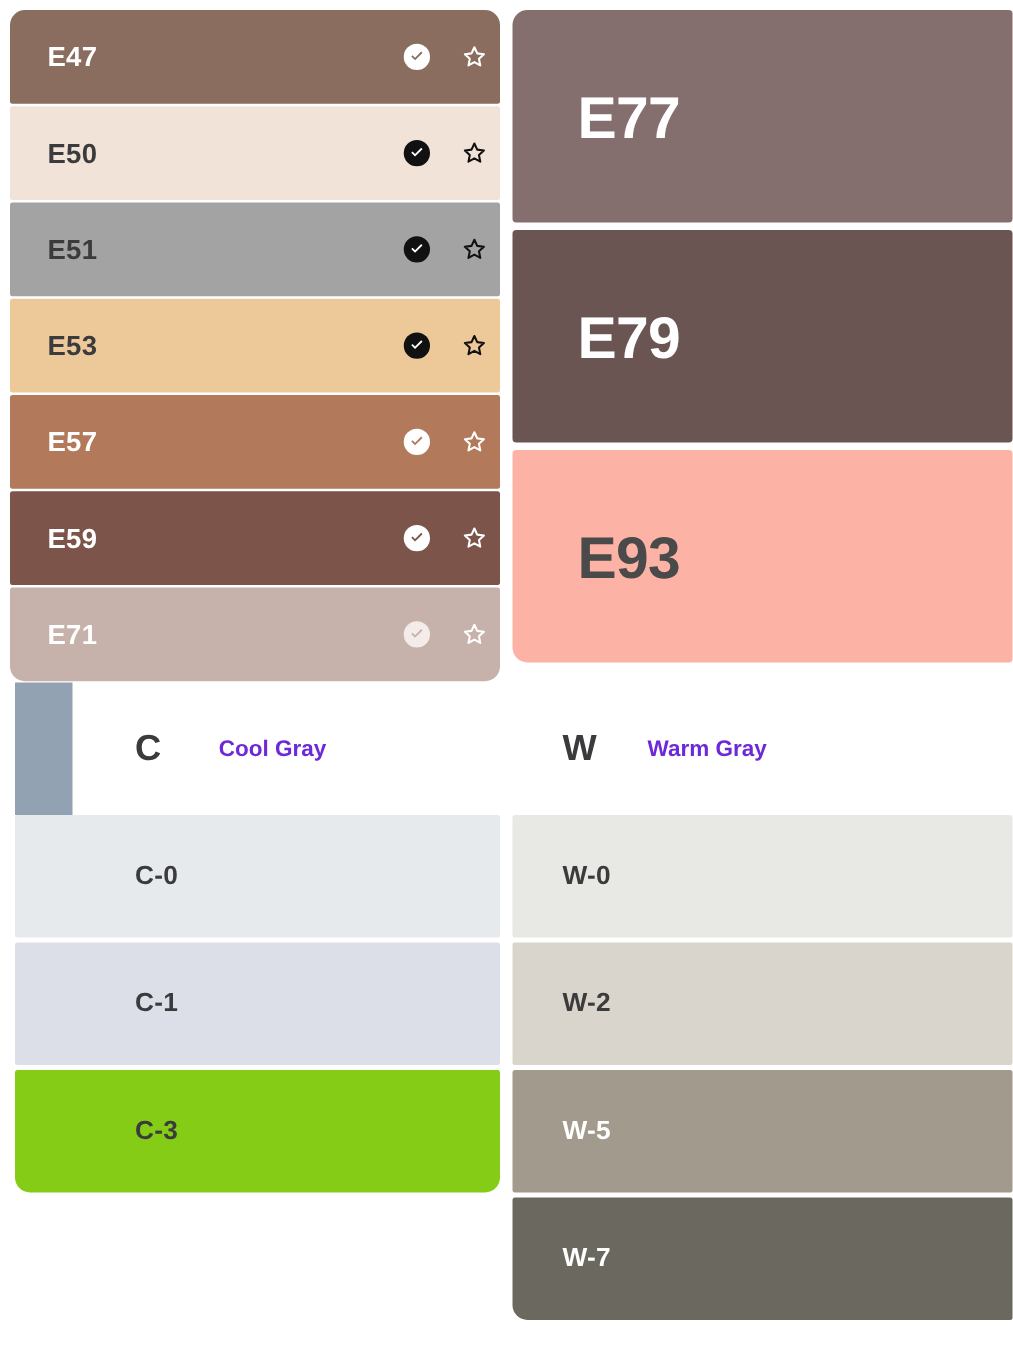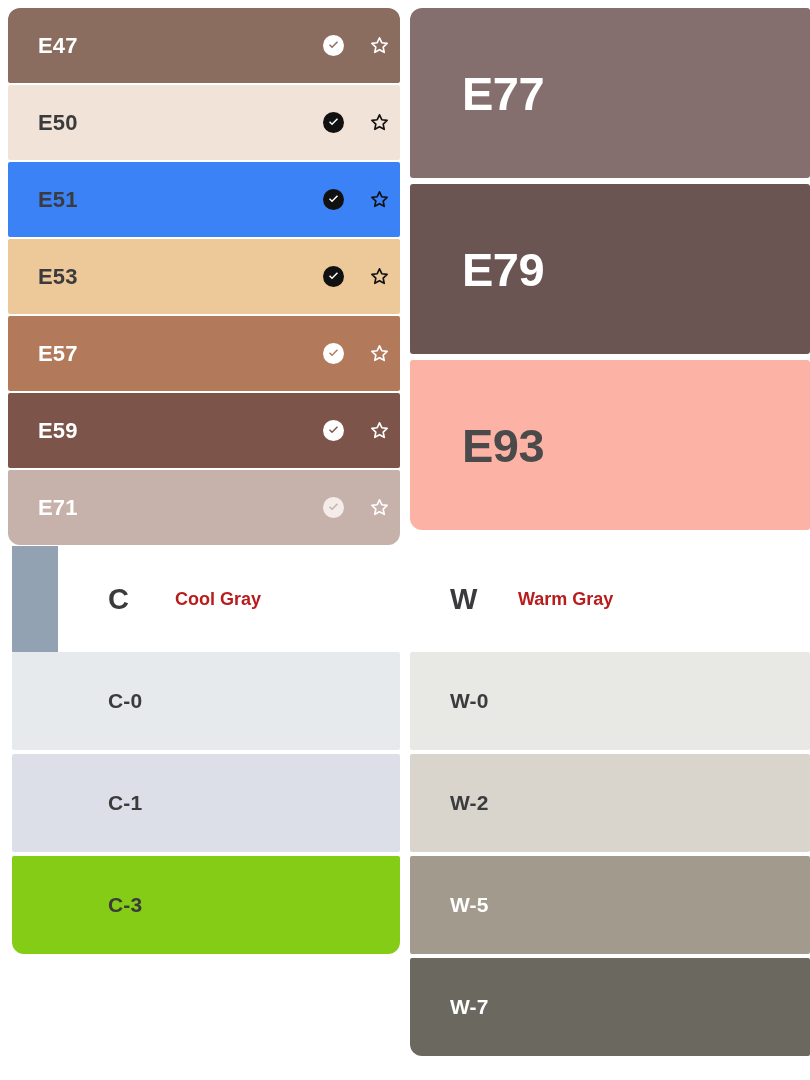--- a/index.html
+++ b/index.html
@@ -137,21 +137,21 @@
     font-size: 29px;
     font-weight: bold;
     color: #3b3b3d;
   }
   #family-cool .family-initial { left: 96px; }
   #family-warm .family-initial { left: 40px; }
   .family-name {
     position: absolute;
     font-size: 18px;
     font-weight: bold;
-    color: #b91c1c;
+    color: #6d28d9;
   }
   #family-cool .family-name { left: 163px; }
   #family-warm .family-name { left: 108px; }
 
   .family-swatches {
     display: flex;
     flex-direction: column;
     gap: 4px;
   }
   .gray-swatch {
@@ -206,21 +206,21 @@
               <path d="M20.3 6.1 9.3 17.1l-5.6-5.6 1.9-1.9 3.7 3.7 9.1-9.1z" fill="#ffffff"></path>
             </svg>
           </div>
           <div class="star-btn">
             <svg width="21" height="21" viewBox="0 0 24 24" aria-hidden="true">
               <path d="M12 3.2l2.6 5.6 6.1.8-4.5 4.2 1.2 6-5.4-3-5.4 3 1.2-6L3.3 9.6l6.1-.8z" fill="none" stroke="#111111" stroke-width="1.9" stroke-linejoin="round"></path>
             </svg>
           </div>
         </div>
       </div>
-      <div class="marker-row" style="background: #3b82f6;">
+      <div class="marker-row" style="background: #a3a3a3;">
         <div class="marker-code" style="color: rgb(59, 59, 61);">E51</div>
         <div class="marker-actions">
           <div class="check-badge" style="background: rgb(17, 17, 17);">
             <svg width="13" height="13" viewBox="0 0 24 24" aria-hidden="true">
               <path d="M20.3 6.1 9.3 17.1l-5.6-5.6 1.9-1.9 3.7 3.7 9.1-9.1z" fill="#ffffff"></path>
             </svg>
           </div>
           <div class="star-btn">
             <svg width="21" height="21" viewBox="0 0 24 24" aria-hidden="true">
               <path d="M12 3.2l2.6 5.6 6.1.8-4.5 4.2 1.2 6-5.4-3-5.4 3 1.2-6L3.3 9.6l6.1-.8z" fill="none" stroke="#111111" stroke-width="1.9" stroke-linejoin="round"></path>

